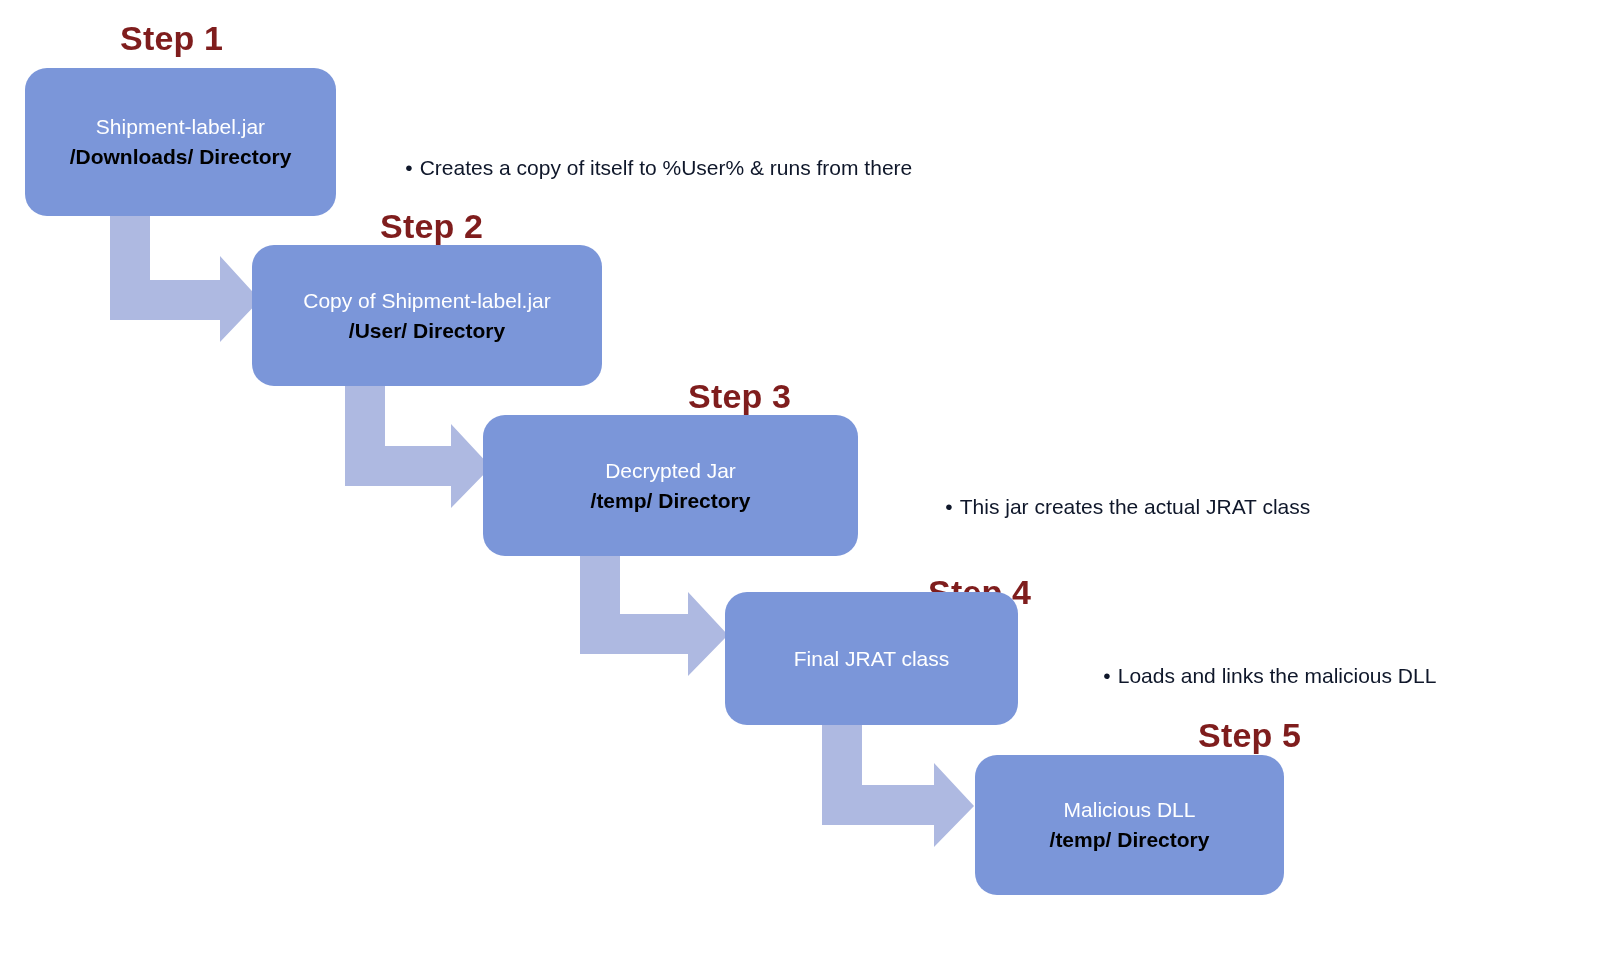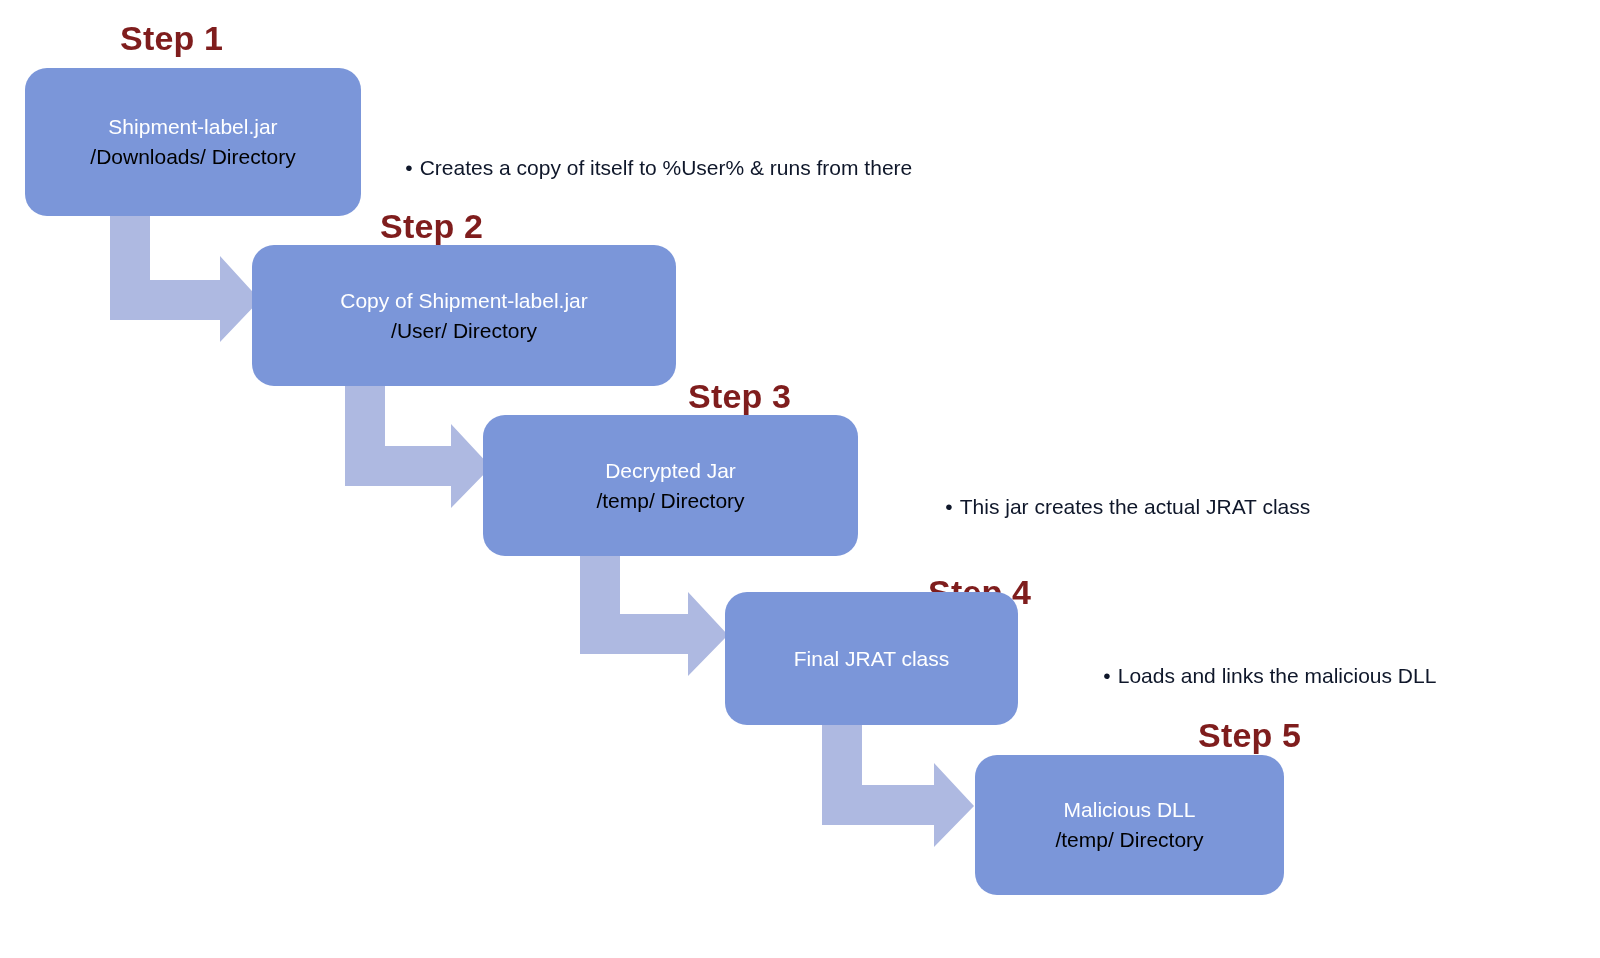--- a/index.html
+++ b/index.html
@@ -47,20 +47,21 @@
     text-align: center;
     white-space: nowrap;
   }
   .node-sub {
     color: #000000;
     font-size: 21px;
     font-family: "Liberation Sans", sans-serif;
     line-height: 1.42;
     text-align: center;
     white-space: nowrap;
+    font-weight: bold;
   }
   .node-title.only {
     
   }
   .bullet-note {
     position: absolute;
     color: #0f172a;
     font-size: 21px;
     font-family: "Liberation Sans", sans-serif;
     white-space: pre;
@@ -78,38 +79,38 @@
     overflow: visible;
   }
 </style>
 </head>
 <body>
 
 <div id="canvas">
 
   <div class="step-label" style="left:120px; top:14px;">Step 1</div>
 
-  <div class="node-box" style="left:25px; top:68px; width:336px; height:148px;">
+  <div class="node-box" style="left:25px; top:68px; width:311px; height:148px;">
     <div class="node-title">Shipment-label.jar</div>
     <div class="node-sub">/Downloads/ Directory</div>
   </div>
 
   <div class="bullet-note" style="left:382px; top:130px;">
     <span class="bullet-dot">•</span><span>Creates a copy of itself to %User% &amp; runs from there</span>
   </div>
 
   <div class="elbow-arrow" style="left:110px; top:216px; width:150px; height:126px;">
     <svg width="150" height="126" viewBox="0 0 150 126">
       <path d="M 0,0 L 40,0 L 40,64 L 110,64 L 110,40 L 150,84 L 110,126 L 110,104 L 0,104 Z" fill="#AEB9E1"></path>
     </svg>
   </div>
 
   <div class="step-label" style="left:380px; top:202px;">Step 2</div>
 
-  <div class="node-box" style="left:252px; top:245px; width:424px; height:141px;">
+  <div class="node-box" style="left:252px; top:245px; width:350px; height:141px;">
     <div class="node-title">Copy of Shipment-label.jar</div>
     <div class="node-sub">/User/ Directory</div>
   </div>
 
 
   <div class="elbow-arrow" style="left:345px; top:386px; width:146px; height:122px;">
     <svg width="146" height="122" viewBox="0 0 146 122">
       <path d="M 0,0 L 40,0 L 40,60 L 106,60 L 106,38 L 146,81 L 106,122 L 106,100 L 0,100 Z" fill="#AEB9E1"></path>
     </svg>
   </div>

